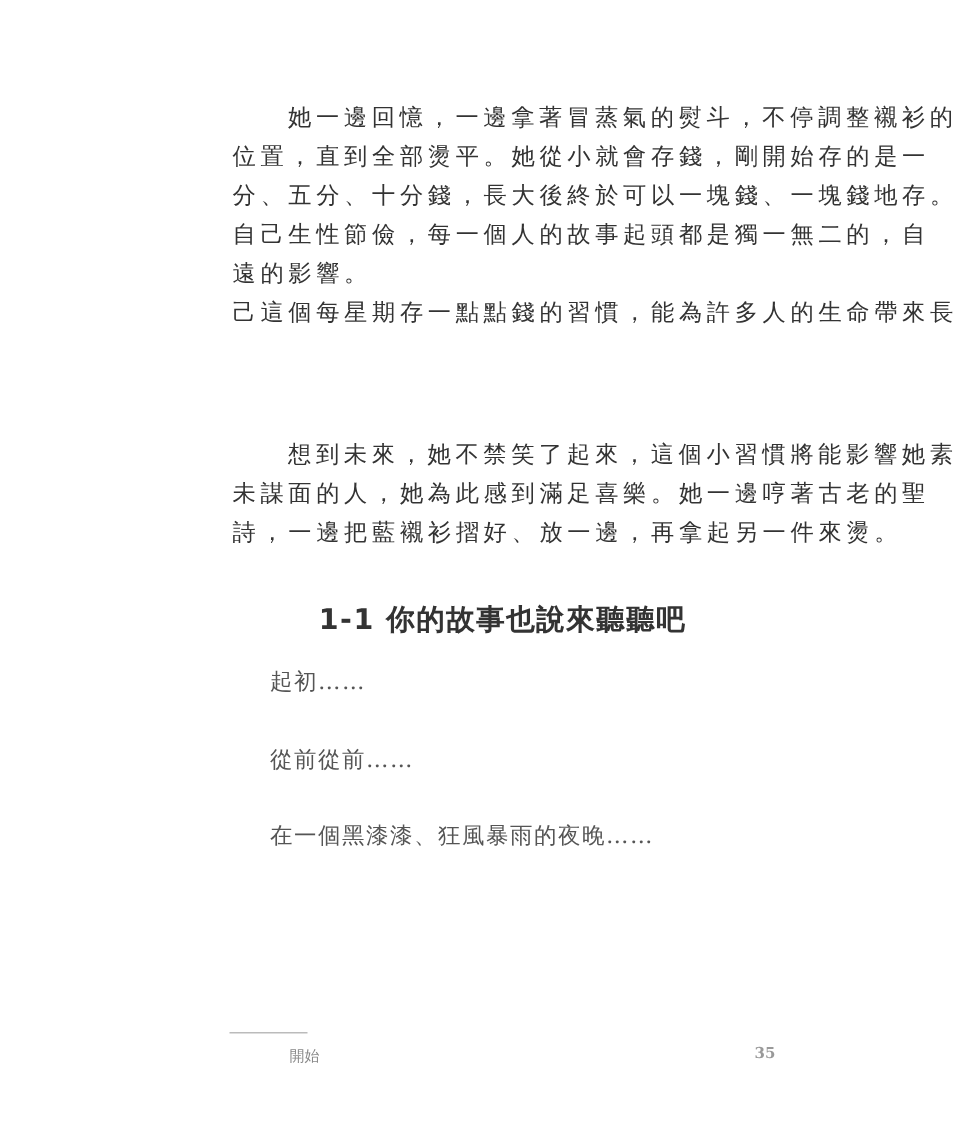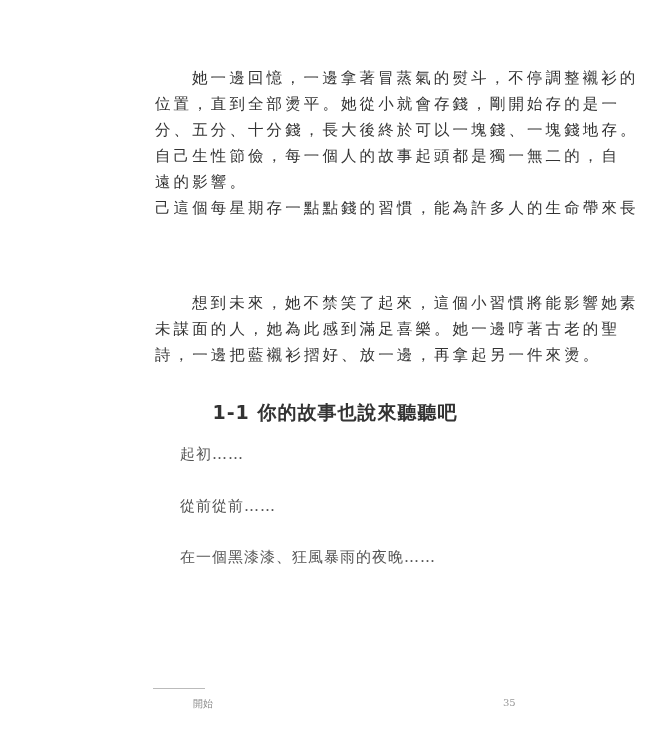--- a/index.html
+++ b/index.html
@@ -26,21 +26,21 @@
   .para2 .line { color:#444; letter-spacing:2.6px; }
   .footer-rule {
     position:absolute; left:153px; top:688px; width:52px; height:1px; background:#bbb;
   }
   .footer-left {
     position:absolute; left:153px; top:697px; font-size:10px; color:#888;
     font-family: "DejaVu Sans", "Liberation Sans", sans-serif;
     margin-left: 40px;
   }
   .footer-right {
-    position:absolute; left:503px; top:697px; font-size:10px; color:#999;
+    position:absolute; left:503px; top:697px; font-size:10px; color:#999;font-weight:bold;
   }
 </style>
 </head>
 <body>
 
 <div class="page">
 
   <div class="para" style="top:65px;">
     <span class="line indent">她一邊回憶，一邊拿著冒蒸氣的熨斗，不停調整襯衫的</span>
     <span class="line">位置，直到全部燙平。她從小就會存錢，剛開始存的是一</span>

